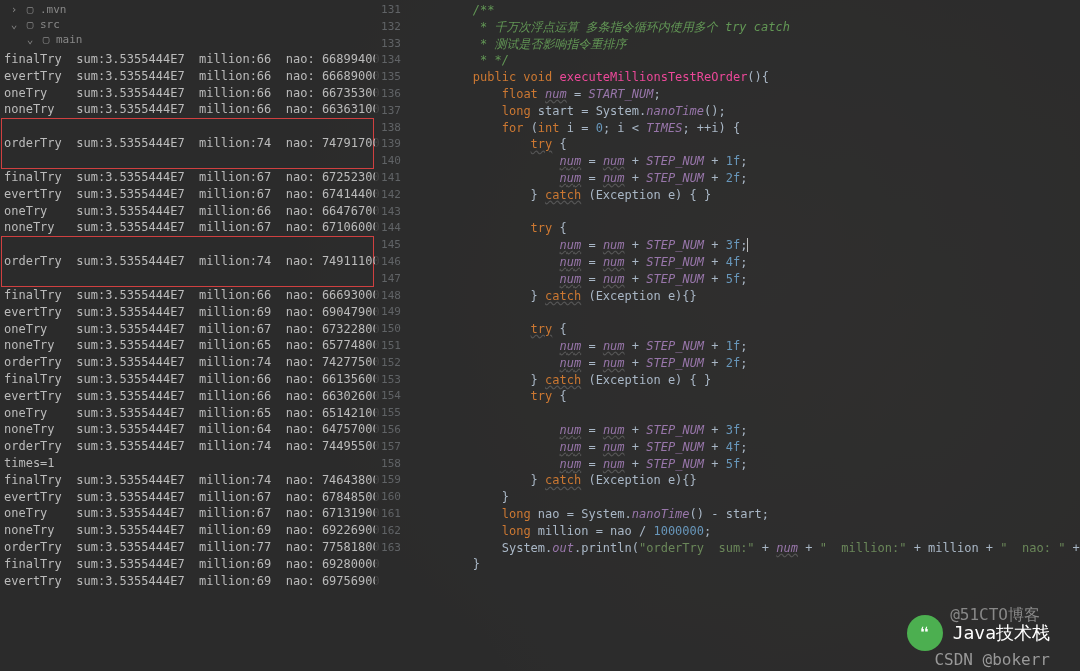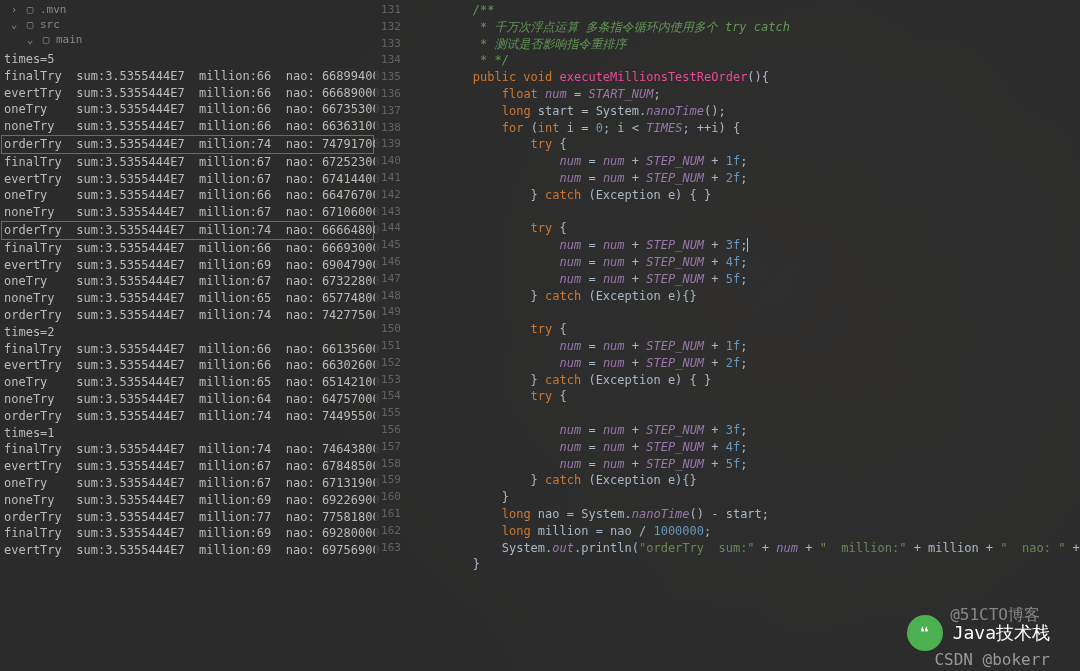--- a/index.html
+++ b/index.html
@@ -5,35 +5,35 @@
 *{margin:0;padding:0;box-sizing:border-box}
 body{width:1080px;height:671px;background:#2b2b2b;font-family:'Consolas','Monaco',monospace;font-size:12px;color:#a9b7c6;overflow:hidden;position:relative}
 .bg-overlay{position:absolute;inset:0;background:radial-gradient(circle at 70% 40%,rgba(180,160,140,0.15),transparent 60%),radial-gradient(circle at 85% 60%,rgba(160,140,120,0.1),transparent 50%);pointer-events:none;z-index:1}
 .container{display:flex;height:100%;position:relative;z-index:2}
 .left-panel{width:375px;background:rgba(43,43,43,0.85);display:flex;flex-direction:column}
 .file-tree{padding:2px 0;font-size:11px;color:#888}
 .tree-item{display:flex;align-items:center;padding:1px 8px;gap:4px}
 .tree-icon{width:12px;display:inline-block;text-align:center}
 .console-output{flex:1;padding:2px 4px;font-size:12px;line-height:16.8px}
 .console-line{white-space:pre;color:#bbb}
-.hl-box{border:1px solid #d04040;padding:0 2px;margin:0 -3px}
+.hl-box{border:1px solid #d04040;padding:16px 2px;margin:0 -3px}
 .right-panel{flex:1;background:rgba(43,43,43,0.85);display:flex}
 .gutter{width:40px;padding:2px 0;text-align:center;color:#606366;font-size:11px}
 .gutter-line{height:16.8px;line-height:16.8px;padding-right:8px}
 .code-area{flex:1;padding:2px 0;font-size:12px;line-height:16.8px;position:relative}
 .code-line{white-space:pre;height:16.8px}
 .kw{color:#cc7832}
 .str{color:#6a8759}
 .cmt{color:#629755;font-style:italic}
 .num{color:#6897bb}
 .fn{color:#ec4899}
 .id{color:#9876aa;font-style:italic}
 .const{color:#9876aa;font-style:italic}
 .txt{color:#a9b7c6}
-.ul{text-decoration-style:wavy;text-decoration-color:#555}
+.ul{text-decoration:underline;text-decoration-style:wavy;text-decoration-color:#555}
 .watermark{position:absolute;bottom:20px;right:30px;color:#fff;font-size:18px;display:flex;align-items:center;gap:10px;z-index:10}
 .wm-icon{width:36px;height:36px;border-radius:50%;background:#4caf50;display:flex;align-items:center;justify-content:center;color:#fff;font-weight:bold}
 .wm-caption{position:absolute;bottom:2px;right:30px;color:#999;font-size:16px;z-index:10}
 .wm-top{position:absolute;bottom:45px;right:40px;color:#888;font-size:16px;z-index:10}
 .cursor{border-right:1px solid #bbb}
 </style>
 </head>
 <body>
 <div class="bg-overlay"></div>
 
@@ -50,37 +50,35 @@
           <span class="tree-icon">▢</span>
           <span>src</span>
         </div>
       <div class="tree-item" style="padding-left:24px">
           <span class="tree-icon">⌄</span>
           <span class="tree-icon">▢</span>
           <span>main</span>
         </div>
     </div>
     <div class="console-output" id="console">
-        <div class="console-line">times=5</div>
         <div class="console-line">finalTry  sum:3.5355444E7  million:66  nao: 66899400</div>
         <div class="console-line">evertTry  sum:3.5355444E7  million:66  nao: 66689000</div>
         <div class="console-line">oneTry    sum:3.5355444E7  million:66  nao: 66735300</div>
         <div class="console-line">noneTry   sum:3.5355444E7  million:66  nao: 66363100</div>
         <div class="console-line hl-box">orderTry  sum:3.5355444E7  million:74  nao: 74791700</div>
         <div class="console-line">finalTry  sum:3.5355444E7  million:67  nao: 67252300</div>
         <div class="console-line">evertTry  sum:3.5355444E7  million:67  nao: 67414400</div>
         <div class="console-line">oneTry    sum:3.5355444E7  million:66  nao: 66476700</div>
         <div class="console-line">noneTry   sum:3.5355444E7  million:67  nao: 67106000</div>
-        <div class="console-line hl-box">orderTry  sum:3.5355444E7  million:74  nao: 66664800</div>
+        <div class="console-line hl-box">orderTry  sum:3.5355444E7  million:74  nao: 74911100</div>
         <div class="console-line">finalTry  sum:3.5355444E7  million:66  nao: 66693000</div>
         <div class="console-line">evertTry  sum:3.5355444E7  million:69  nao: 69047900</div>
         <div class="console-line">oneTry    sum:3.5355444E7  million:67  nao: 67322800</div>
         <div class="console-line">noneTry   sum:3.5355444E7  million:65  nao: 65774800</div>
         <div class="console-line">orderTry  sum:3.5355444E7  million:74  nao: 74277500</div>
-        <div class="console-line">times=2</div>
         <div class="console-line">finalTry  sum:3.5355444E7  million:66  nao: 66135600</div>
         <div class="console-line">evertTry  sum:3.5355444E7  million:66  nao: 66302600</div>
         <div class="console-line">oneTry    sum:3.5355444E7  million:65  nao: 65142100</div>
         <div class="console-line">noneTry   sum:3.5355444E7  million:64  nao: 64757000</div>
         <div class="console-line">orderTry  sum:3.5355444E7  million:74  nao: 74495500</div>
         <div class="console-line">times=1</div>
         <div class="console-line">finalTry  sum:3.5355444E7  million:74  nao: 74643800</div>
         <div class="console-line">evertTry  sum:3.5355444E7  million:67  nao: 67848500</div>
         <div class="console-line">oneTry    sum:3.5355444E7  million:67  nao: 67131900</div>
         <div class="console-line">noneTry   sum:3.5355444E7  million:69  nao: 69226900</div>

